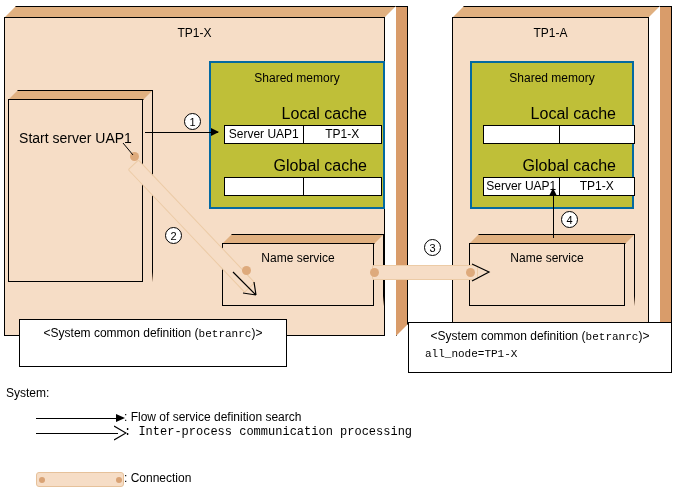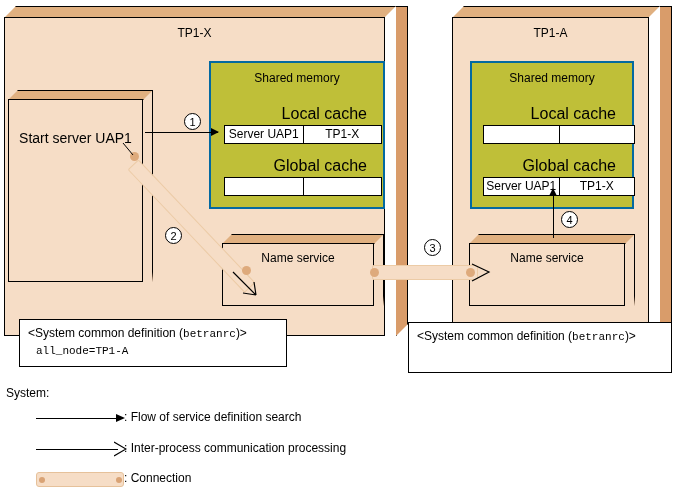--- a/index.html
+++ b/index.html
@@ -43,21 +43,21 @@
       width:0;height:0;border-top:4px solid transparent;
       border-bottom:4px solid transparent;border-left:8px solid #000;}
   .varrow-up{position:absolute;width:1px;background:#000;}
   .varrow-up::after{content:"";position:absolute;left:-4px;top:-8px;
       width:0;height:0;border-left:4px solid transparent;
       border-right:4px solid transparent;border-bottom:8px solid #000;}
 
   
   .note{position:absolute;background:#fff;border:1px solid #000;
       box-sizing:border-box;padding:5px 8px 4px 8px;}
-  .note .l1{font-size:12px;line-height:16px;white-space:nowrap;}
+  .note .l1{font-size:12px;line-height:16px;white-space:nowrap;text-align:center;}
   .note .l2{font-size:12px;line-height:16px;white-space:nowrap;
       padding-left:8px;}
   .mono{font-family:"Liberation Mono",monospace;font-size:11px;}
 
   
   .legend{position:absolute;left:6px;top:386px;width:660px;height:100px;}
   .legend-title{position:absolute;left:0;top:0;font-size:12px;}
   .legend-row{position:absolute;left:0;width:660px;height:22px;}
   .legend-text{position:absolute;left:118px;top:3px;font-size:12px;
       white-space:nowrap;}
@@ -186,37 +186,37 @@
     <path d="M123,143 L133,155" stroke="#000" stroke-width="1" fill="none"></path>
   </svg>
 
   <div class="step" style="left:184px;top:113px;">1</div>
   <div class="step" style="left:165px;top:227px;">2</div>
   <div class="step" style="left:424px;top:239px;">3</div>
   <div class="step" style="left:561px;top:211px;">4</div>
 
   <div class="note" style="left:19px;top:319px;width:268px;height:48px;">
     <div class="l1"><span>&lt;System common definition (</span><span class="mono">betranrc</span><span>)&gt;</span></div>
-    <div class="l2"><span class="mono">all_node=</span><span class="mono">TP1-A</span></div>
   </div>
 
   <div class="note" style="left:408px;top:322px;width:264px;height:51px;">
     <div class="l1"><span>&lt;System common definition (</span><span class="mono">betranrc</span><span>)&gt;</span></div>
+    <div class="l2"><span class="mono">all_node=</span><span class="mono">TP1-X</span></div>
   </div>
 
   <div class="legend">
     <div class="legend-title">System:</div>
 
     <div class="legend-row" style="top:21px;">
       <div class="lg-line"></div>
       <div class="lg-solid-head"></div>
       <div class="legend-text">: Flow of service definition search</div>
     </div>
 
-    <div class="legend-row" style="top:52px;">
+    <div class="legend-row" style="top:36px;font-family:Liberation Mono, monospace;">
       <div class="lg-line"></div>
       <svg class="lg-open-head" viewBox="0 0 13 16">
         <path d="M0,1 L12,8 L0,15" stroke="#000" stroke-width="1.2" fill="none"></path>
       </svg>
       <div class="legend-text">: Inter-process communication processing</div>
     </div>
 
     <div class="legend-row" style="top:82px;">
       <div class="lg-pipe">
         <div class="knob" style="left:2px;top:4px;width:6px;height:6px;"></div>

